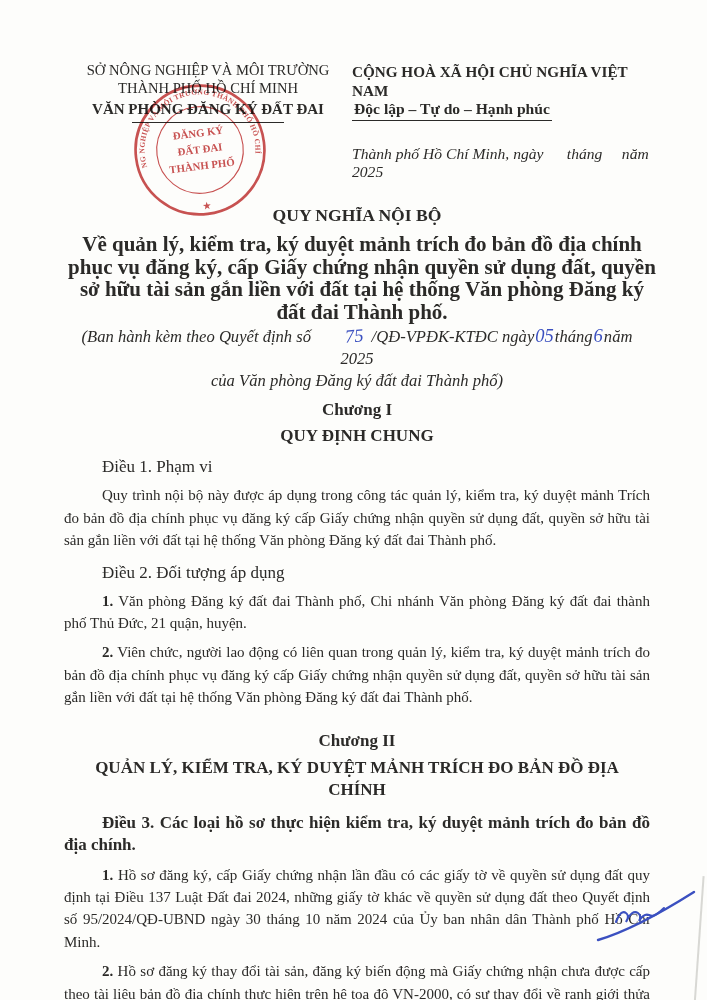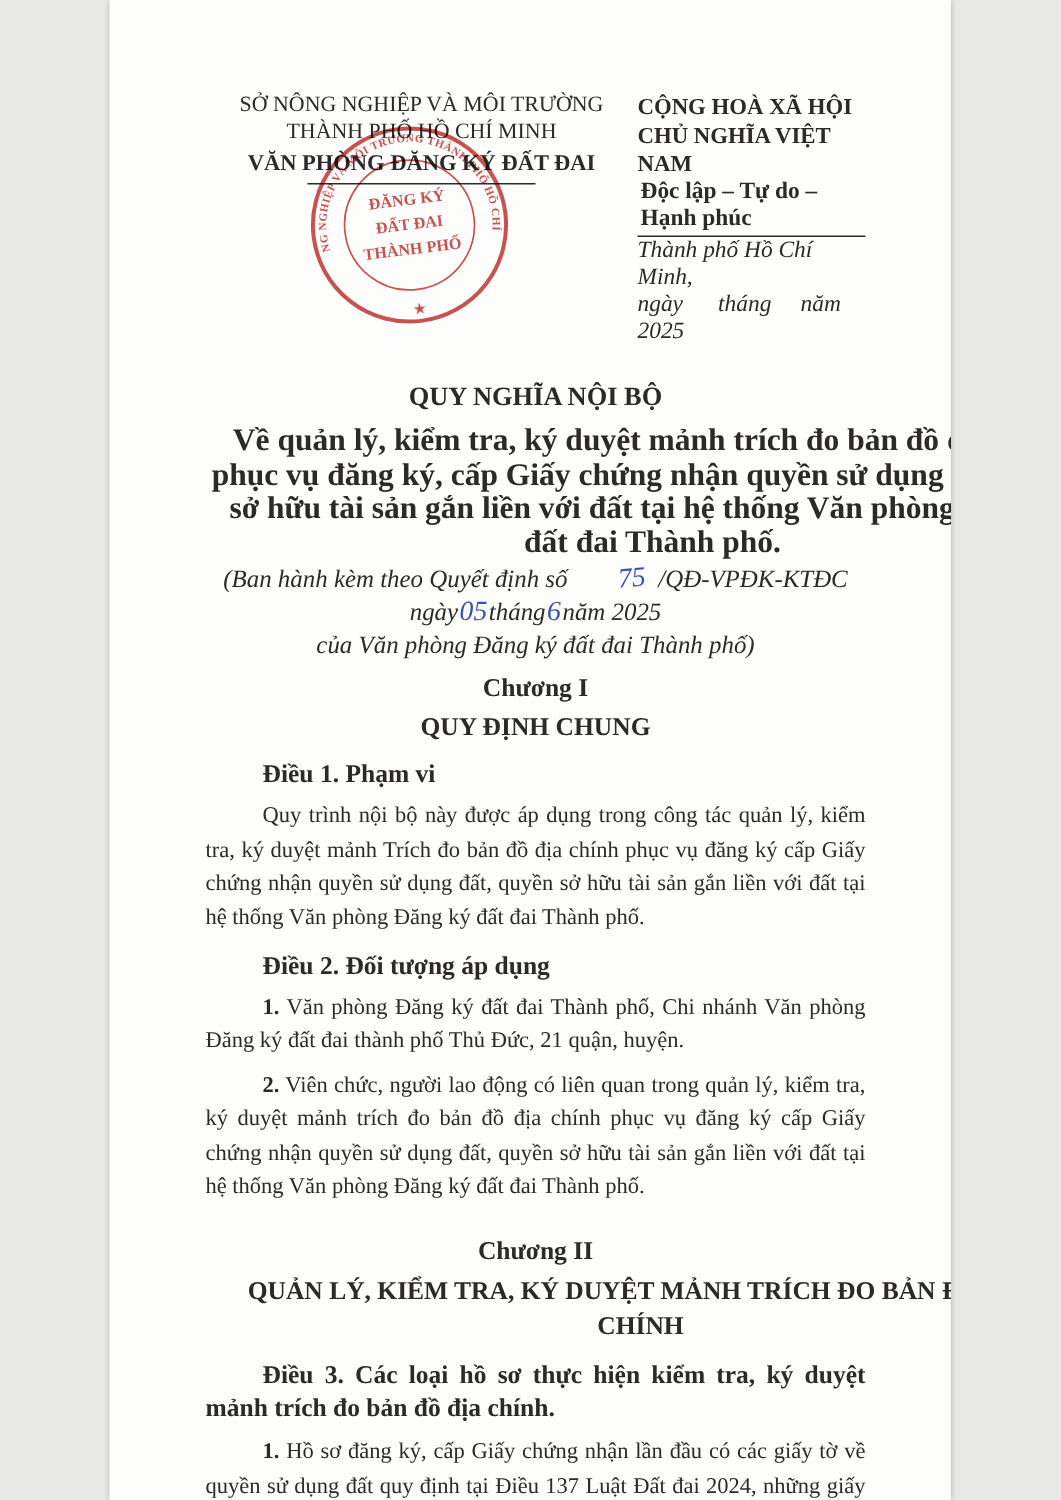--- a/index.html
+++ b/index.html
@@ -1,53 +1,53 @@
 <!DOCTYPE html>
 <html><head>
 <meta charset="utf-8">
 <style>
   html,body{margin:0;padding:0;background:#e8e8e6;}
   .page{
     position:relative;
-    width:561px;height:1000px;
+    width:707px;height:1000px;
     margin:0 auto;
     background:#fdfdfb;
     font-family:"Liberation Serif","DejaVu Serif",serif;
     color:#2b2a28;
     overflow:hidden;
     box-shadow:0 0 4px rgba(0,0,0,.25);
   }
   .content{position:relative;padding:62px 57px 0 64px;}
   
   .header{display:flex;}
   .hdr-left{flex:0 0 288px;text-align:center;font-size:14.6px;line-height:17.5px;}
   .hdr-left .l3{font-weight:bold;font-size:15px;margin-top:4px;}
   .hdr-left .rule{width:152px;border-bottom:1.6px solid #2b2a28;margin:3px auto 0;}
   .hdr-right{flex:1;text-align:left;}
   .hdr-right .l1{font-weight:bold;font-size:15.2px;line-height:19px;}
   .hdr-right .l2{display:inline-block;font-weight:bold;font-size:15.6px;
                  border-bottom:1.7px solid #2b2a28;padding:0 2px 2px;}
-  .hdr-right .dateline{font-style:italic;font-size:15.6px;}
+  .hdr-right .dateline{font-style:italic;font-size:15.6px;margin-top:24px;}
   
   .stamp{position:absolute;left:132px;top:82px;width:136px;height:136px;
          transform:rotate(-7deg);mix-blend-mode:multiply;opacity:.88;pointer-events:none;}
   
   .doc-title{text-align:center;font-weight:bold;font-size:17.6px;margin-top:24px;}
   .doc-subtitle{text-align:center;font-weight:bold;font-size:21px;line-height:22.6px;
                 margin:7px auto 0;width:596px;}
   .issuance{text-align:center;font-style:italic;font-size:16.6px;line-height:22px;margin-top:3px;}
   .ink{color:#3b50c0;font-size:18.5px;line-height:0;}
   .ink-num{display:inline-block;transform:rotate(-5deg);margin:0 8px 0 34px;}
   .ink-day{display:inline-block;margin:0 1px;}
   
   .chap{ text-align:center;font-weight:bold;font-size:17px;}
   .chap-label{margin-top:8px;}
   .chap-head{margin-top:6px;}
   .chap-head2{margin:6px auto 0;width:580px;line-height:22.6px;}
-  .art-title{font-weight:bold;font-size:17px;margin-top:11px;text-indent:38px;}
+  .art-title{font-weight:normal;font-size:17px;margin-top:11px;text-indent:38px;}
   .art-title-long{font-weight:bold;font-size:17px;margin-top:10px;text-indent:38px;
                   text-align:justify;line-height:22.4px;}
   p.body{font-size:15px;line-height:22.4px;text-align:justify;text-indent:38px;margin:7px 0 0;}
   p.body b{font-weight:bold;}
   .gap-lg{margin-top:22px;text-align:center;}
   
   .signature{position:absolute;left:592px;top:886px;width:110px;height:64px;}
   .scan-line{position:absolute;left:698px;top:876px;width:1.6px;height:132px;
              background:#b9b9b4;opacity:.55;transform:rotate(4deg);}
 </style>

